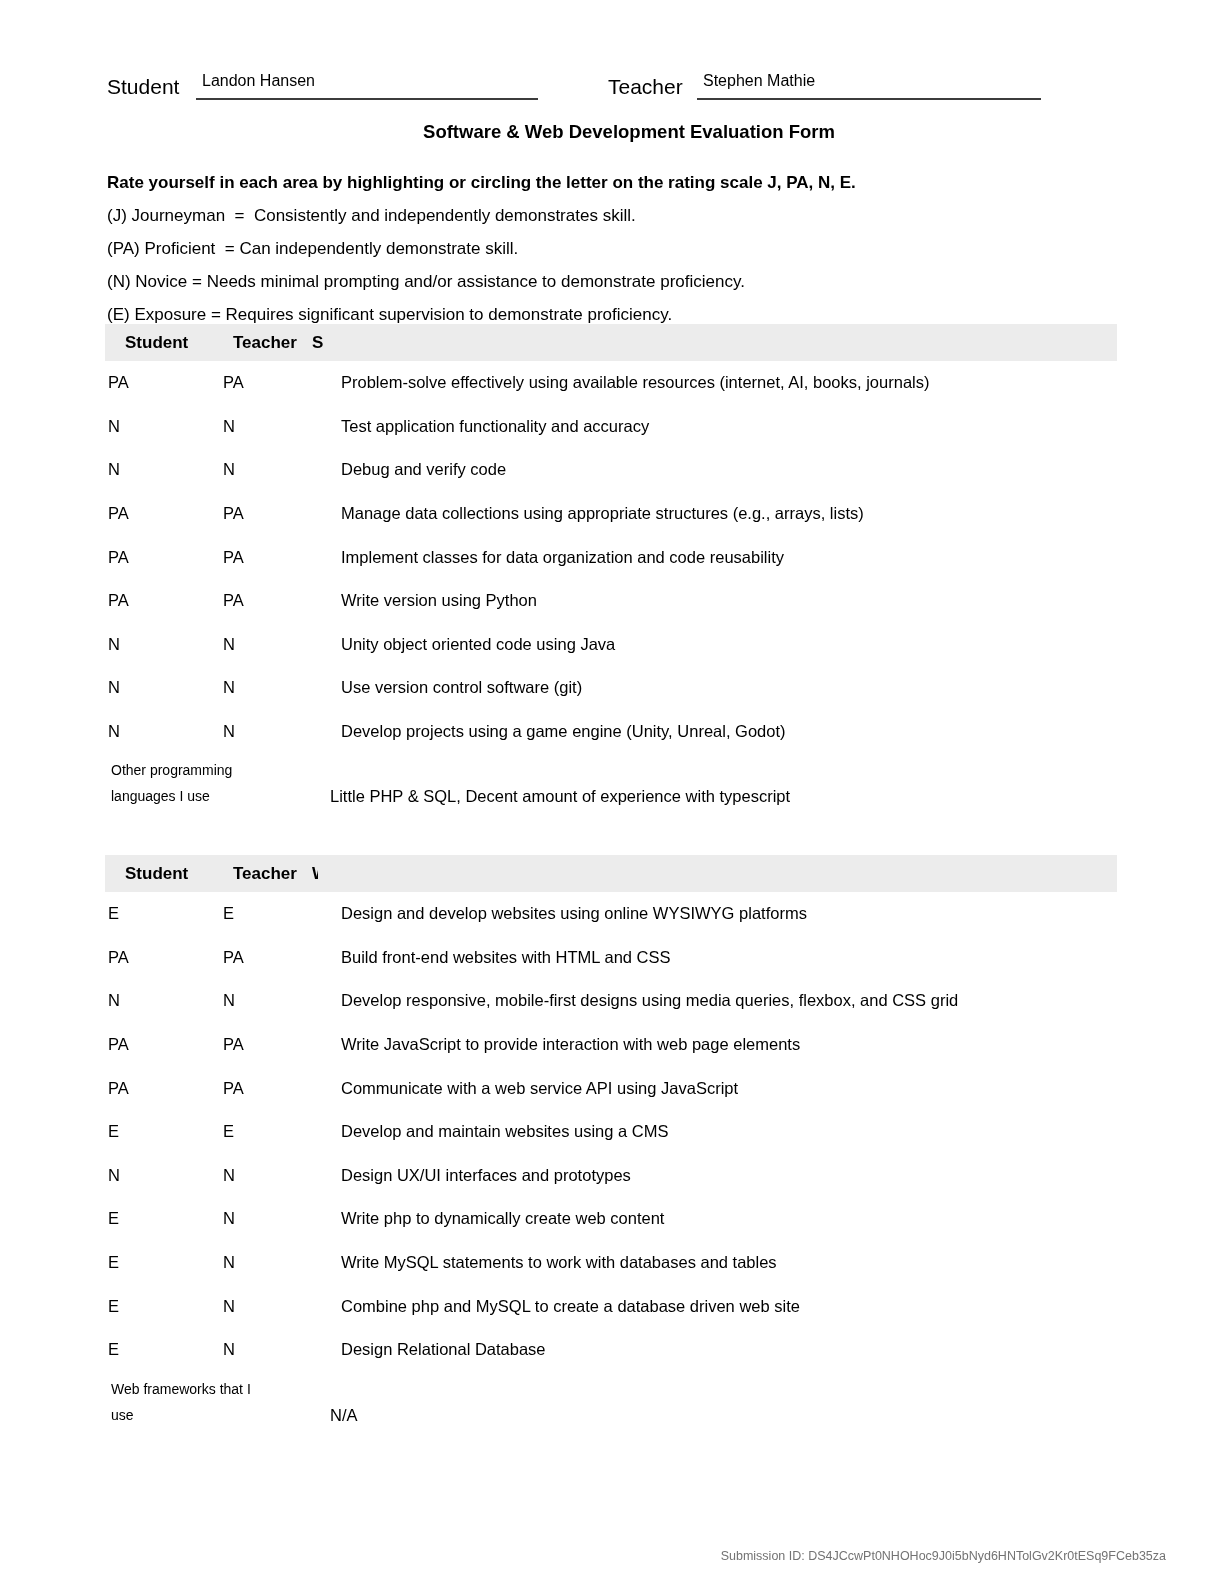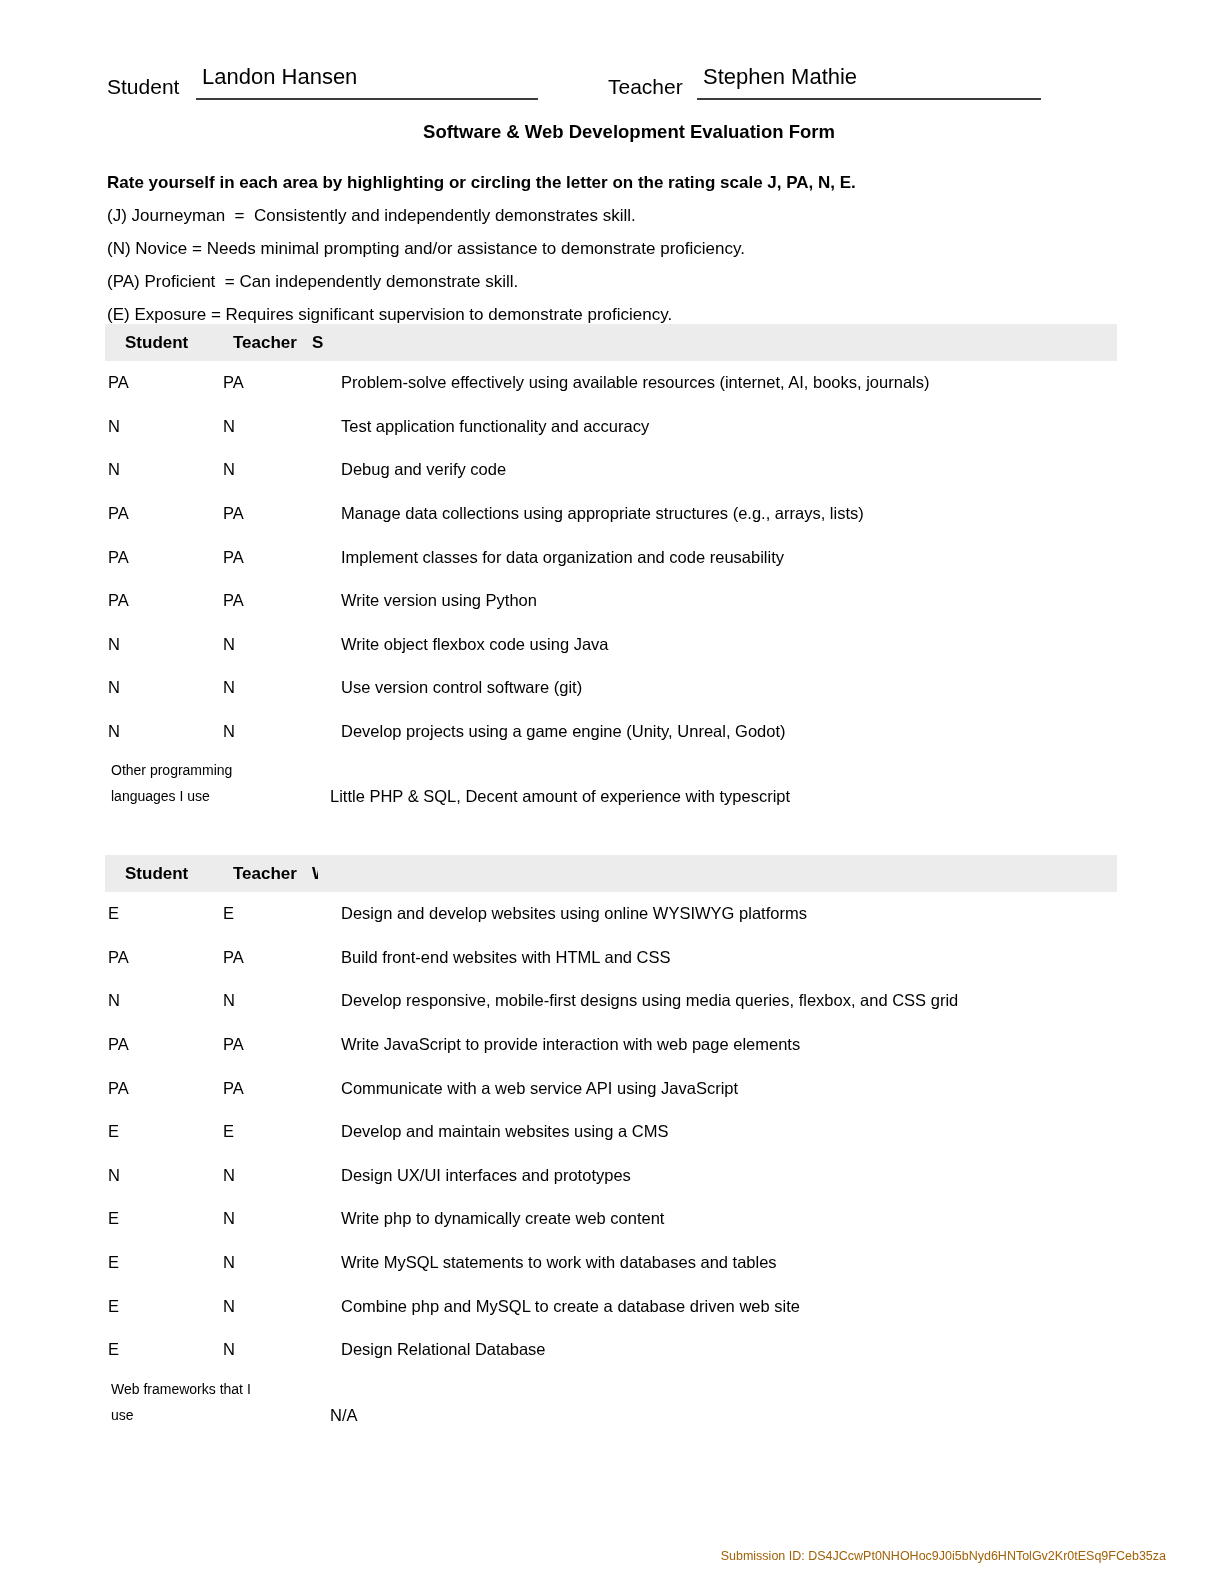--- a/index.html
+++ b/index.html
@@ -27,21 +27,21 @@
     height:36px;
     border-bottom:2px solid #3c3c3c;
     box-sizing:border-box;
   }
   .field-student{left:196px;width:342px;}
   .field-teacher{left:697px;width:344px;}
   .name-field .name-text{
     position:absolute;
     left:6px;
     bottom:8px;
-    font-size:22px;
+    font-size:16px;
     white-space:nowrap;
   }
   
   .form-title{
     position:absolute;
     top:121px;
     left:0;
     width:100%;
     margin:0;
     text-align:center;
@@ -123,21 +123,21 @@
     font-size:16.5px;
     line-height:26px;
     padding-bottom:0;
   }
   
   .footer{
     position:absolute;
     top:1549px;
     right:58px;
     font-size:12.5px;
-    color:#a16207;
+    color:#737373;
   }
 </style>
 </head>
 <body>
 
 <div class="page">
 
   <span class="top-label label-student">Student</span>
   <div class="name-field field-student">
     <span class="name-text">Landon Hansen</span>
@@ -145,22 +145,22 @@
   <span class="top-label label-teacher">Teacher</span>
   <div class="name-field field-teacher">
     <span class="name-text">Stephen Mathie</span>
   </div>
 
   <h1 class="form-title">Software &amp; Web Development Evaluation Form</h1>
 
   <div class="scale">
     <p class="intro">Rate yourself in each area by highlighting or circling the letter on the rating scale J, PA, N, E.</p>
     <p>(J) Journeyman  =  Consistently and independently demonstrates skill.</p>
+    <p>(PA) Proficient  = Can independently demonstrate skill.</p>
     <p>(N) Novice = Needs minimal prompting and/or assistance to demonstrate proficiency.</p>
-    <p>(PA) Proficient  = Can independently demonstrate skill.</p>
     <p class="last">(E) Exposure = Requires significant supervision to demonstrate proficiency.</p>
   </div>
 
   <section class="tbl tbl-software">
     <div class="thead">
       <span class="th1">Student</span>
       <span class="th2">Teacher</span>
       <span class="th-clip clip-s">S</span>
     </div>
     <div class="tbody">
@@ -197,21 +197,21 @@
 
         <div class="row">
           <span class="c1">PA</span>
           <span class="c2">PA</span>
           <span class="c3">Write version using Python</span>
         </div>
 
         <div class="row">
           <span class="c1">N</span>
           <span class="c2">N</span>
-          <span class="c3">Write object flexbox code using Java</span>
+          <span class="c3">Unity object oriented code using Java</span>
         </div>
 
         <div class="row">
           <span class="c1">N</span>
           <span class="c2">N</span>
           <span class="c3">Use version control software (git)</span>
         </div>
 
         <div class="row">
           <span class="c1">N</span>

